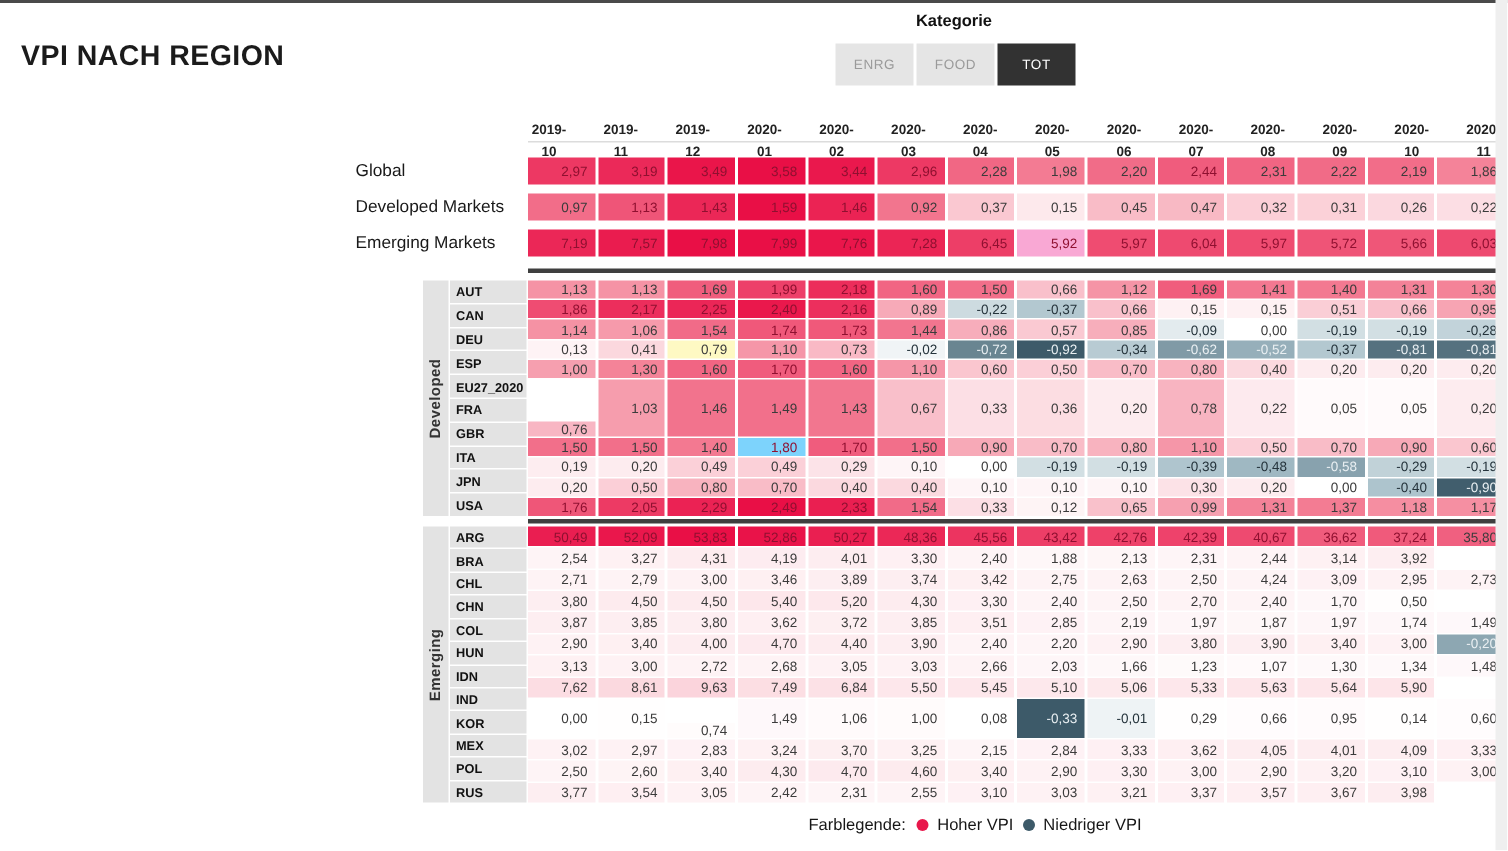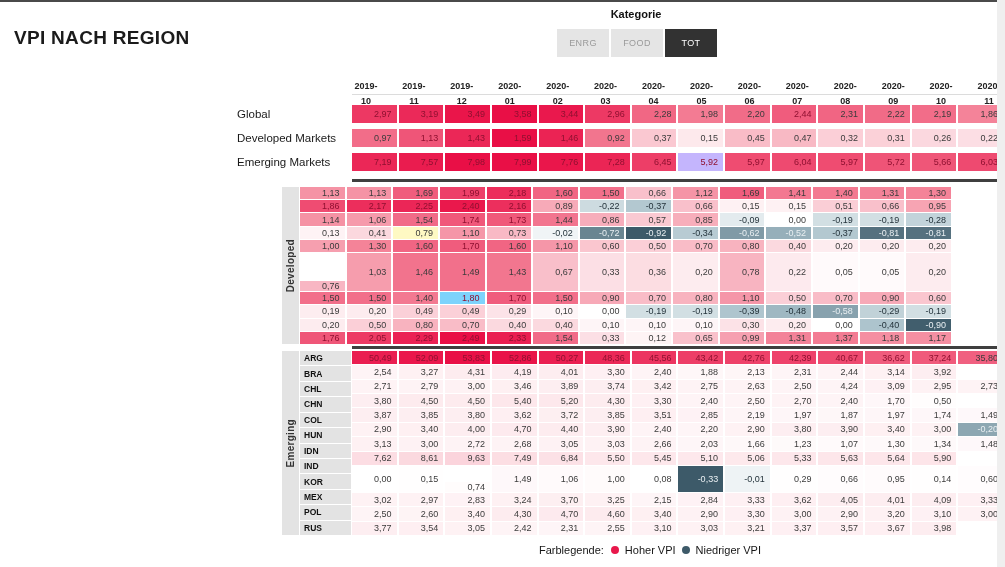--- a/index.html
+++ b/index.html
@@ -112,37 +112,49 @@
       <div class="sum-row">
         <div class="sum-label">Emerging Markets</div>
         <div class="sum-vals">
           <div class="cell" style="background: rgb(235, 39, 87); color: rgb(143, 16, 48);">7,19</div>
           <div class="cell" style="background: rgb(234, 28, 79); color: rgb(143, 16, 48);">7,57</div>
           <div class="cell" style="background: rgb(233, 15, 70); color: rgb(143, 16, 48);">7,98</div>
           <div class="cell" style="background: rgb(233, 15, 70); color: rgb(143, 16, 48);">7,99</div>
           <div class="cell" style="background: rgb(234, 22, 75); color: rgb(143, 16, 48);">7,76</div>
           <div class="cell" style="background: rgb(235, 37, 85); color: rgb(143, 16, 48);">7,28</div>
           <div class="cell" style="background: rgb(237, 62, 103); color: rgb(143, 16, 48);">6,45</div>
-          <div class="cell" style="background: #c4b5fd; color: rgb(143, 16, 48);">5,92</div>
+          <div class="cell" style="background: #f9a8d4; color: rgb(143, 16, 48);">5,92</div>
           <div class="cell" style="background: rgb(239, 76, 113); color: rgb(143, 16, 48);">5,97</div>
           <div class="cell" style="background: rgb(238, 74, 112); color: rgb(143, 16, 48);">6,04</div>
           <div class="cell" style="background: rgb(239, 76, 113); color: rgb(143, 16, 48);">5,97</div>
           <div class="cell" style="background: rgb(239, 84, 119); color: rgb(143, 16, 48);">5,72</div>
           <div class="cell" style="background: rgb(239, 86, 120); color: rgb(143, 16, 48);">5,66</div>
           <div class="cell" style="background: rgb(238, 74, 112); color: rgb(143, 16, 48);">6,03</div>
         </div>
       </div>
     </div>
 
   <div class="sep" id="sep-0"></div>
 
   <div class="block" id="block-0">
     <div class="vstrip">
       <span class="vtext">Developed</span>
     </div>
+    <div class="codes" style="grid-template-rows: repeat(10, 1fr);">
+        <div class="code-cell">AUT</div>
+        <div class="code-cell">CAN</div>
+        <div class="code-cell">DEU</div>
+        <div class="code-cell">ESP</div>
+        <div class="code-cell">EU27_2020</div>
+        <div class="code-cell">FRA</div>
+        <div class="code-cell">GBR</div>
+        <div class="code-cell">ITA</div>
+        <div class="code-cell">JPN</div>
+        <div class="code-cell">USA</div>
+      </div>
     <div class="vals" style="grid-template-rows: repeat(10, 1fr);">
         <div class="cell" style="background: rgb(245, 147, 165); color: rgb(59, 59, 59);">1,13</div>
         <div class="cell" style="background: rgb(245, 147, 165); color: rgb(59, 59, 59);">1,13</div>
         <div class="cell" style="background: rgb(240, 93, 125); color: rgb(59, 59, 59);">1,69</div>
         <div class="cell" style="background: rgb(237, 64, 105); color: rgb(143, 16, 48);">1,99</div>
         <div class="cell" style="background: rgb(236, 45, 91); color: rgb(143, 16, 48);">2,18</div>
         <div class="cell" style="background: rgb(241, 101, 131); color: rgb(59, 59, 59);">1,60</div>
         <div class="cell" style="background: rgb(242, 111, 138); color: rgb(59, 59, 59);">1,50</div>
         <div class="cell" style="background: rgb(249, 192, 203); color: rgb(59, 59, 59);">0,66</div>
         <div class="cell" style="background: rgb(245, 148, 166); color: rgb(59, 59, 59);">1,12</div>

